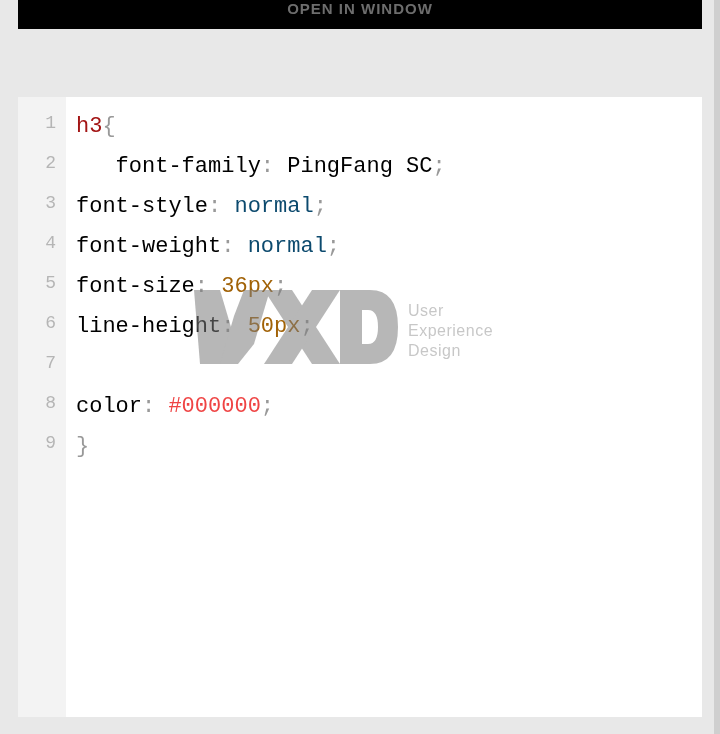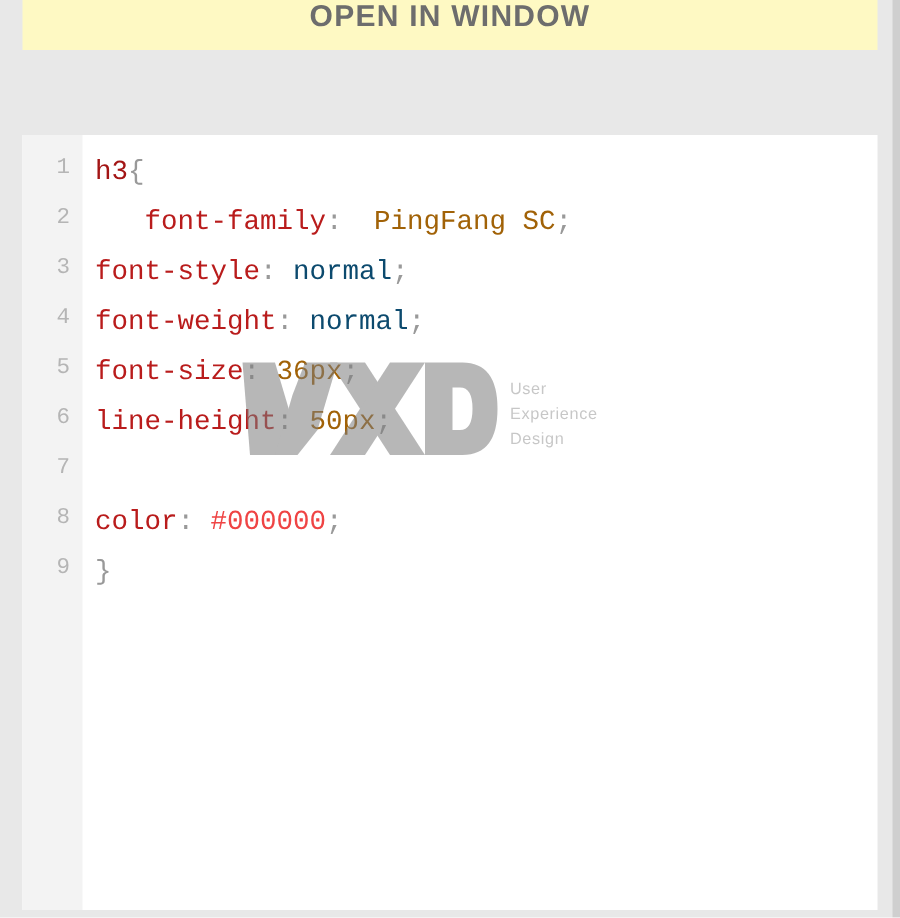--- a/index.html
+++ b/index.html
@@ -9,25 +9,25 @@
       width: 720px;
       height: 734px;
       overflow: hidden;
       position: relative;
     }
     .outer {
       padding: 0 18px 18px 18px;
       height: 100%;
     }
     .open-btn {
-      background: #fef9c3;
+      background: #000000;
       color: #6d6d6d;
       text-align: center;
       padding: 0 0 12px 0;
-      font-size: 24px;
+      font-size: 15px;
       font-weight: 600;
       letter-spacing: 1px;
       cursor: pointer;
       margin-bottom: 68px;
     }
     .editor {
       background: #ffffff;
       display: flex;
       font-family: "Courier New", Courier, monospace;
       font-size: 22px;
@@ -45,43 +45,43 @@
       user-select: none;
     }
     .gutter .ln { height: 40px; }
     .code {
       padding: 10px 0 0 10px;
       color: #333;
       white-space: pre;
     }
     .code .row { height: 40px; }
     .punct { color: #999; }
-    .fam { color: #a16207; margin-left: 12px; }
+    .fam { color: #000000; }
     
     .sel { color: #a31515; }
-    .property { color: #b91c1c; }
+    .property { color: #000000; }
     .value-normal { color: #0c4a6e; }
     .value-num { color: #a16207; }
     .value-hex { color: #ef4444; }
 
     
     .watermark {
       position: absolute;
       top: 286px;
       left: 190px;
       display: flex;
       align-items: center;
       opacity: 0.55;
       pointer-events: none;
     }
     .watermark svg { display: block; }
     .wm-text {
       color: #9a9a9a;
       font-family: -apple-system, BlinkMacSystemFont, "Segoe UI", sans-serif;
-      font-size: 13px;
+      font-size: 16px;
       line-height: 20px;
       margin-left: 8px;
       letter-spacing: 0.5px;
     }
     .right-edge {
       position: absolute;
       top: 0; right: 0; bottom: 0;
       width: 6px;
       background: #cfcfcf;
     }

